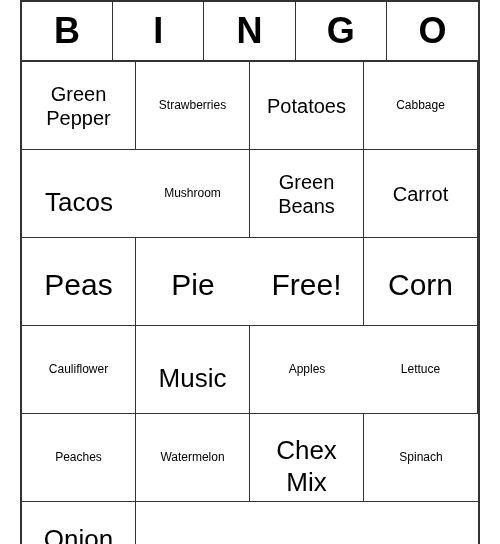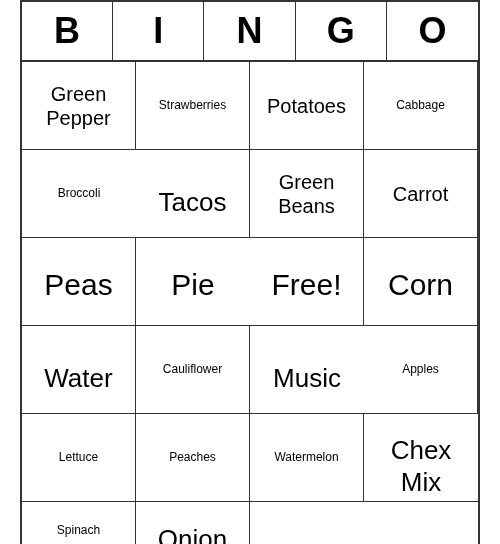--- a/index.html
+++ b/index.html
@@ -87,45 +87,42 @@
       <div class="bingo-cell">
         <span class="cell-text size-small">Strawberries</span>
       </div>
       <div class="bingo-cell">
         <span class="cell-text size-medium">Potatoes</span>
       </div>
       <div class="bingo-cell">
         <span class="cell-text size-small">Cabbage</span>
       </div>
       <div class="bingo-cell">
-        <span class="cell-text size-small">Broccoli</span>
+        <span class="cell-text size-large">Tacos</span>
       </div>
       <div class="bingo-cell">
-        <span class="cell-text size-large">Tacos</span>
+        <span class="cell-text size-small">Mushroom</span>
       </div>
       <div class="bingo-cell">
         <span class="cell-text size-medium">Green<br>Beans</span>
       </div>
       <div class="bingo-cell">
         <span class="cell-text size-medium">Carrot</span>
       </div>
       <div class="bingo-cell">
         <span class="cell-text size-xlarge">Peas</span>
       </div>
       <div class="bingo-cell">
         <span class="cell-text size-xlarge">Pie</span>
       </div>
       <div class="bingo-cell">
         <span class="cell-text size-xlarge">Free!</span>
       </div>
       <div class="bingo-cell">
         <span class="cell-text size-xlarge">Corn</span>
-      </div>
-      <div class="bingo-cell">
-        <span class="cell-text size-large">Water</span>
       </div>
       <div class="bingo-cell">
         <span class="cell-text size-small">Cauliflower</span>
       </div>
       <div class="bingo-cell">
         <span class="cell-text size-large">Music</span>
       </div>
       <div class="bingo-cell">
         <span class="cell-text size-small">Apples</span>
       </div>

